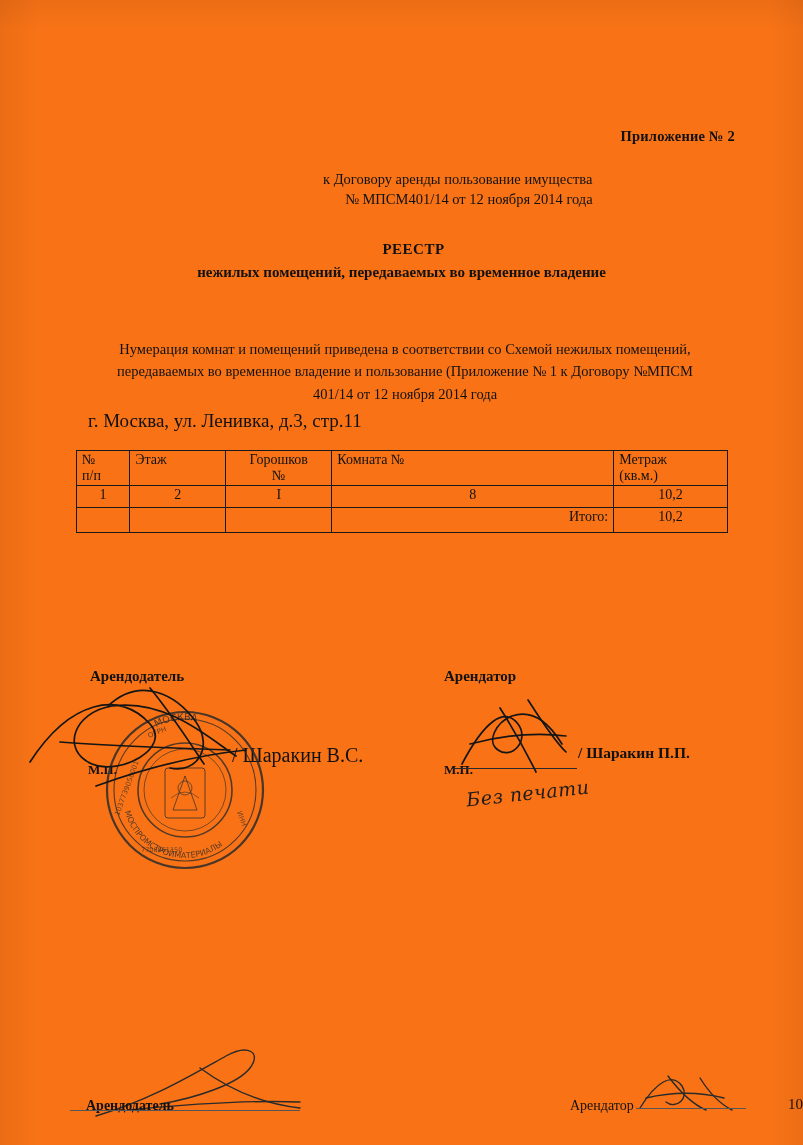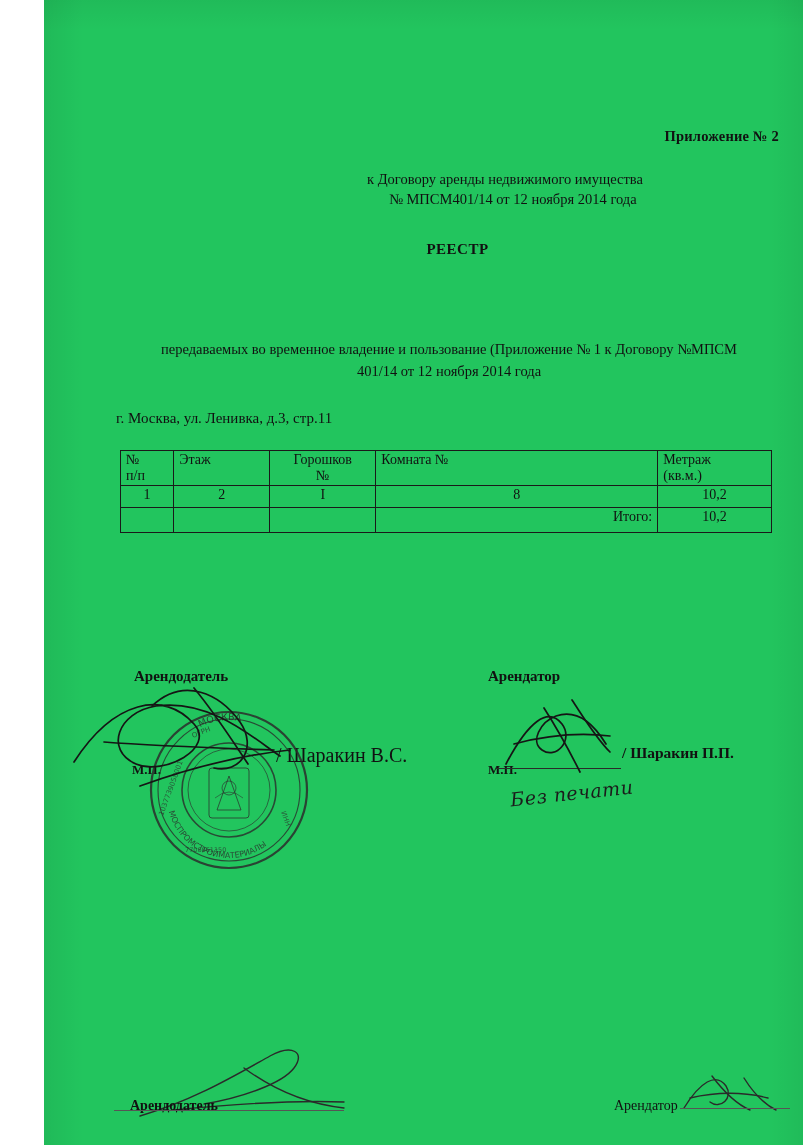--- a/index.html
+++ b/index.html
@@ -11,22 +11,21 @@
     width: 803px;
     height: 1145px;
     position: relative;
     font-family: "Liberation Serif", serif;
     color: #111;
     overflow: hidden;
   }
   .page {
     position: absolute;
     inset: 0;
-    background: #22c55e;
-    margin-left: 44px;
+    background: #f97316;
   }
   
   .page::before {
     content: "";
     position: absolute;
     left: 0; top: 0; right: 0; bottom: 0;
     background:
       linear-gradient(to right, rgba(0,0,0,0.06), rgba(0,0,0,0) 40px),
       linear-gradient(to bottom, rgba(0,0,0,0.05), rgba(0,0,0,0) 30px),
       linear-gradient(to left, rgba(0,0,0,0.05), rgba(0,0,0,0) 35px);
@@ -78,23 +77,23 @@
     top: 338px;
     width: 620px;
     text-align: center;
     font-size: 14.5px;
     line-height: 1.55;
   }
   .intro .i1, .intro .i2, .intro .i3 { display:block; }
 
   .address {
     position: absolute;
-    left: 72px;
+    left: 88px;
     top: 410px;
-    font-size: 15px;
+    font-size: 19px;
   }
 
   table.registry {
     position: absolute;
     left: 76px;
     top: 450px;
     width: 652px;
     border-collapse: collapse;
     font-size: 14px;
   }
@@ -178,29 +177,31 @@
 </style>
 </head>
 <body>
 
 <div class="page">
   <div class="doc">
 
     <div class="appendix-label">Приложение № 2</div>
 
     <div class="contract-ref">
-      <span class="l1">к  Договору аренды недвижимого имущества</span>
+      <span class="l1">к  Договору аренды пользование имущества</span>
       <span class="l2">№ МПСМ401/14 от 12 ноября 2014 года</span>
     </div>
 
     <div class="title-block">
       <span class="t1">РЕЕСТР</span>
+      <span class="t2">нежилых помещений, передаваемых во временное владение</span>
     </div>
 
     <div class="intro">
+      <span class="i1">Нумерация комнат и помещений приведена в соответствии со Схемой нежилых помещений,</span>
       <span class="i2">передаваемых во временное владение и пользование (Приложение № 1 к Договору №МПСМ</span>
       <span class="i3">401/14 от  12 ноября 2014 года</span>
     </div>
 
     <div class="address">г. Москва, ул. Ленивка, д.3, стр.11</div>
 
     <table class="registry">
       <thead>
         <tr>
           <th class="head col-np">

